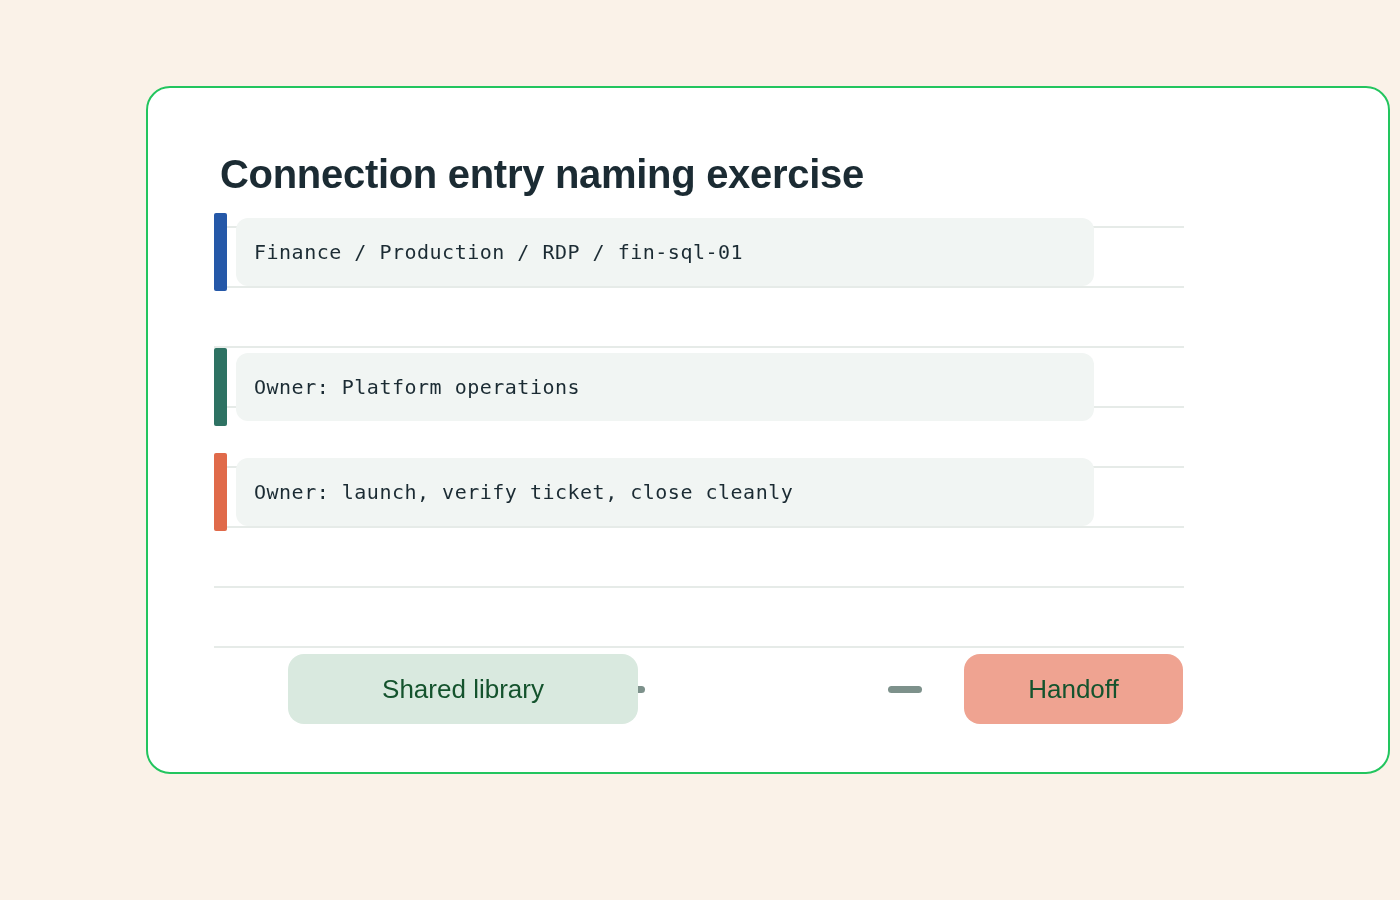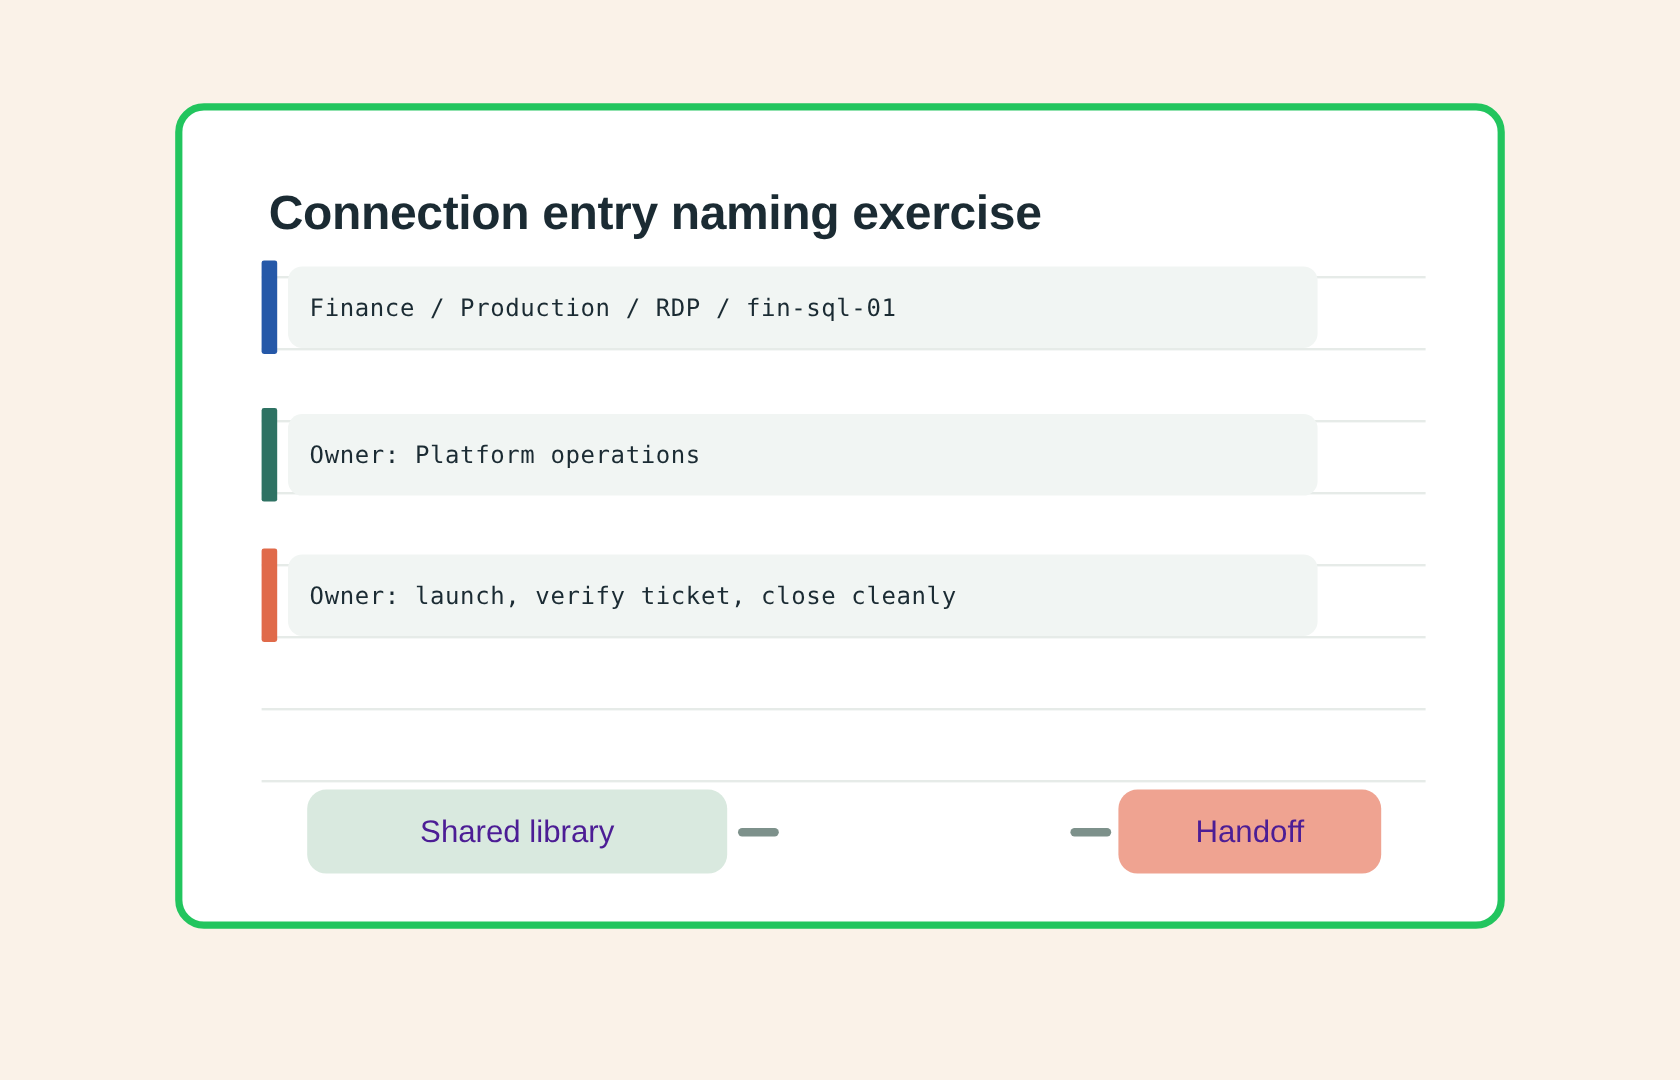--- a/index.html
+++ b/index.html
@@ -17,24 +17,24 @@
     width: 1400px;
     height: 900px;
     background: #faf2e8;
   }
 
   
   #card {
     position: absolute;
     left: 146px;
     top: 86px;
-    width: 1108px;
+    width: 1244px;
     height: 688px;
     background: #ffffff;
-    border: 6px solid #22c55e;
+    border: 2px solid #22c55e;
     border-radius: 24px;
     text-align: right;
   }
 
   
   .rules {
     position: absolute;
     left: 0; top: 0;
     width: 100%; height: 100%;
     pointer-events: none;
@@ -103,21 +103,22 @@
   }
   .chip {
     position: absolute;
     top: 0;
     height: 70px;
     border-radius: 16px;
     display: flex;
     align-items: center;
     justify-content: center;
     font-size: 26px;
-    color: #4c1d95;
+    color: #14532d;
+    margin-left: 36px;
   }
   .connector {
     position: absolute;
     top: 32px;
     width: 34px;
     height: 7px;
     border-radius: 4px;
     background: #7d918b;
   }
 </style>
@@ -140,21 +141,21 @@
       </div>
 
     <div id="title">Connection entry naming exercise</div>
 
     <div id="rows">
         <div class="row" style="top: 125px;">
           <div class="row-pill" style="width: 858px; background: rgb(241, 245, 243);"></div>
           <div class="row-bar" style="background: rgb(37, 88, 168);"></div>
           <div class="row-text">Finance / Production / RDP / fin-sql-01</div>
         </div>
-        <div class="row" style="top: 248px;">
+        <div class="row" style="top: 260px;">
           <div class="row-pill" style="width: 858px; background: rgb(241, 245, 243);"></div>
           <div class="row-bar" style="background: rgb(46, 114, 99);"></div>
           <div class="row-text">Owner: Platform operations</div>
         </div>
         <div class="row" style="top: 365px;">
           <div class="row-pill" style="width: 858px; background: rgb(241, 245, 243);"></div>
           <div class="row-bar" style="background: rgb(224, 106, 74);"></div>
           <div class="row-text">Owner: launch, verify ticket, close cleanly</div>
         </div>
       </div>

